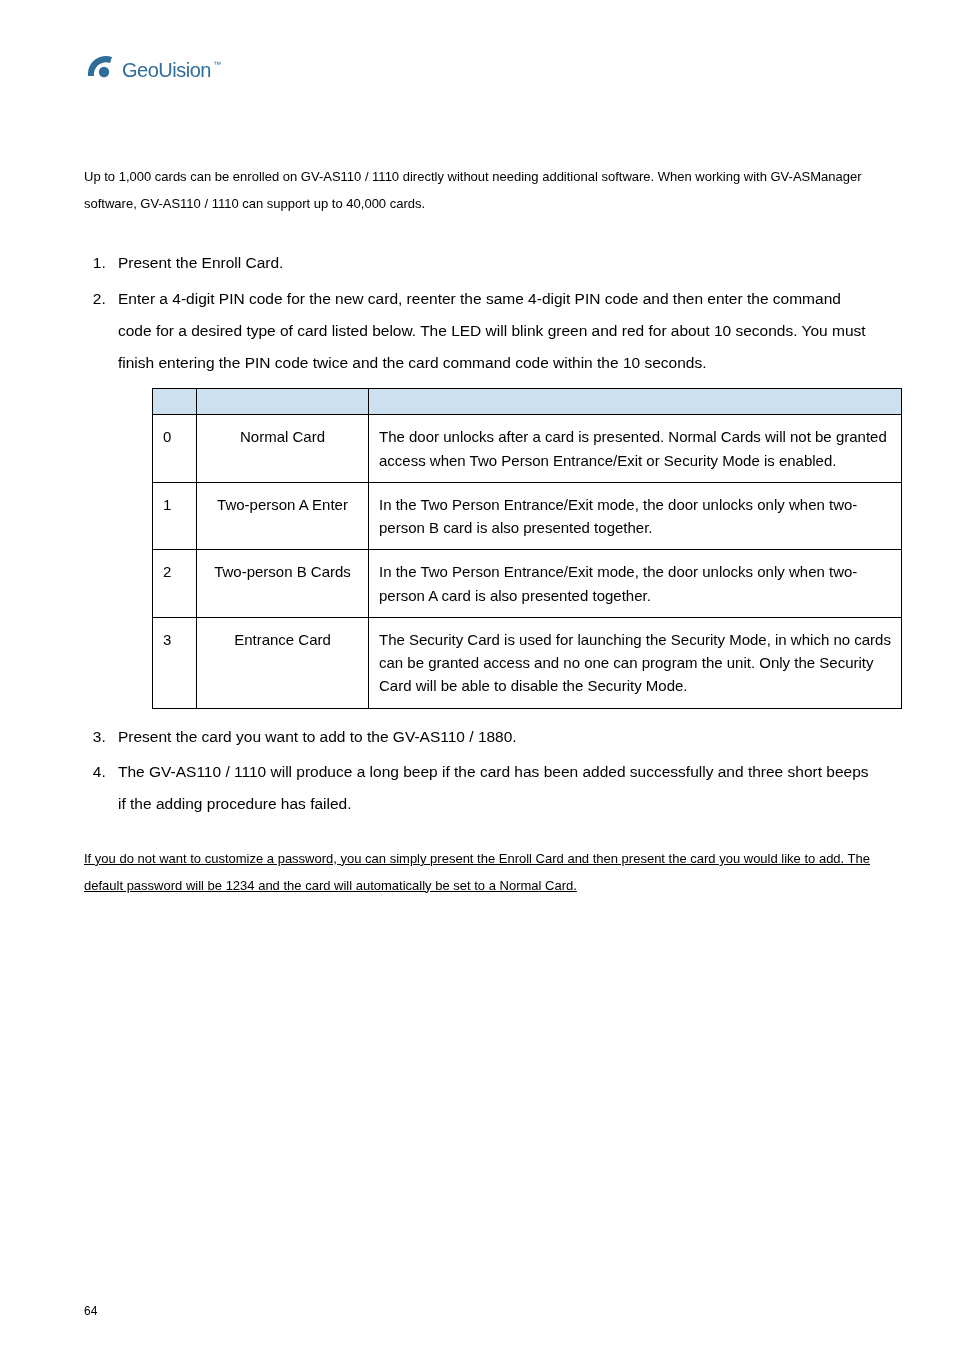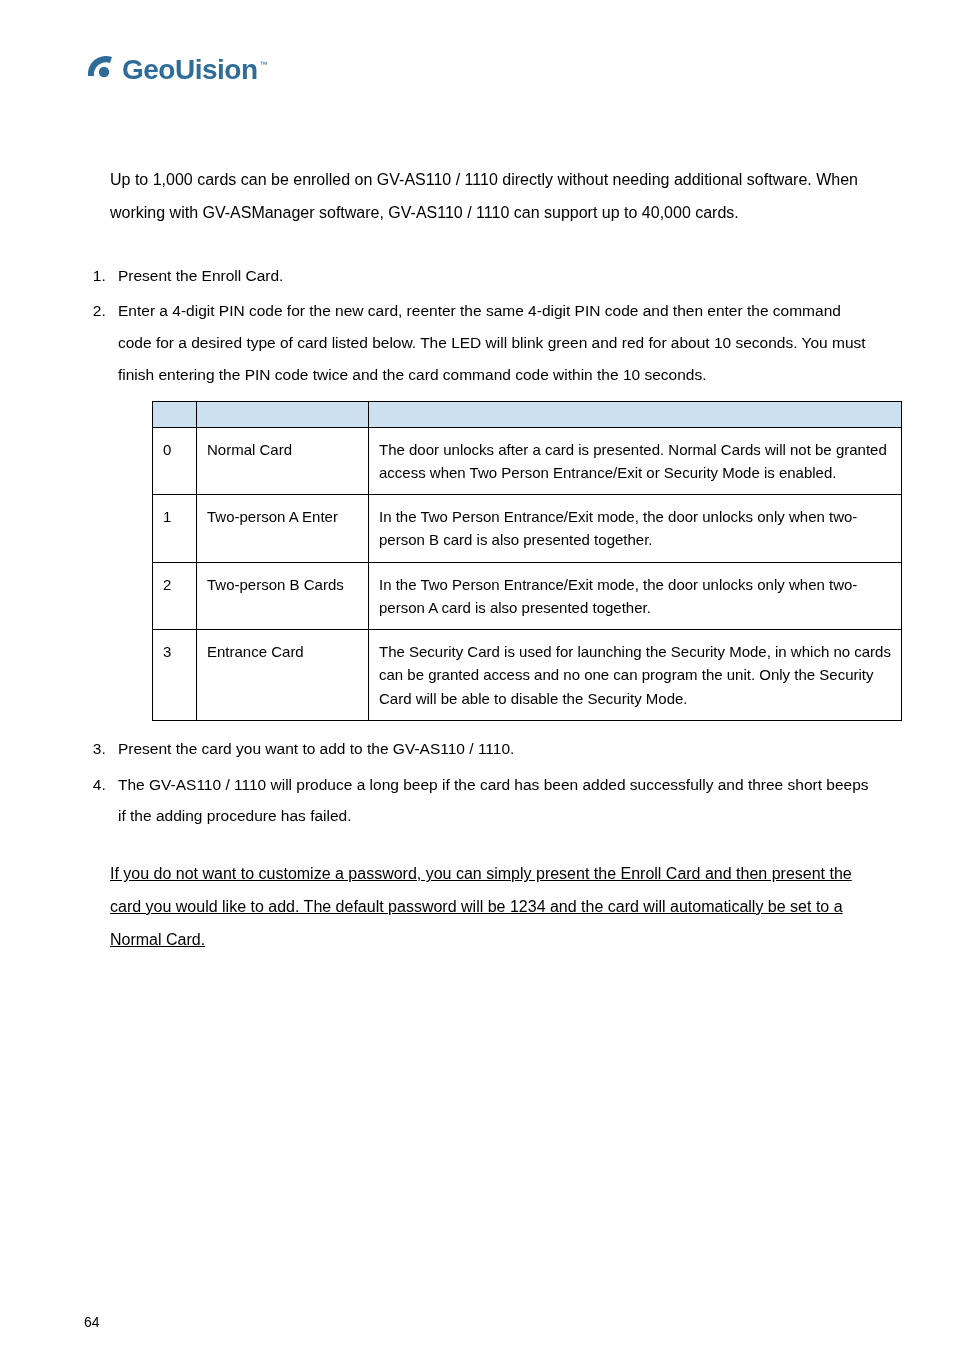--- a/index.html
+++ b/index.html
@@ -18,37 +18,36 @@
     gap: 6px;
     margin-bottom: 78px;
   }
   .logo-mark {
     width: 32px;
     height: 32px;
     position: relative;
   }
   .logo-mark svg { width: 32px; height: 32px; display: block; }
   .logo-text {
-    font-weight: 700;
-    font-size: 28px;
+    font-weight: 400;
+    font-size: 20px;
     color: #2f6d99;
     letter-spacing: -0.5px;
   }
   .logo-tm {
     font-size: 8px;
     color: #2f6d99;
     align-self: flex-start;
     margin-top: 6px;
     margin-left: -4px;
   }
   .para {
-    font-size: 16px;
+    font-size: 13px;
     line-height: 2.05;
     margin-bottom: 30px;
-    margin-left: 26px;
   }
   ol.steps {
     list-style: decimal;
     padding-left: 26px;
     font-size: 15.5px;
     line-height: 2.05;
   }
   ol.steps > li {
     padding-left: 8px;
     margin-bottom: 4px;
@@ -67,26 +66,26 @@
   table.card-table thead th {
     background: #cce0ef;
     height: 26px;
     padding: 4px 8px;
   }
   table.card-table tbody td {
     padding: 10px 10px;
     line-height: 1.55;
   }
   table.card-table td.code-col { width: 44px; }
-  table.card-table td.type-col { width: 172px; }
+  table.card-table td.type-col { width: 172px; text-align: center; }
   .page-number {
     position: absolute;
-    bottom: 20px;
+    bottom: 32px;
     left: 84px;
-    font-size: 14px;
+    font-size: 12px;
   }
 </style>
 </head>
 <body>
 
 <div class="logo-row">
   <span class="logo-mark">
     <svg viewBox="0 0 32 32">
       <path d="M28 3 A18 18 0 0 0 4 22 L10 22 A12 12 0 0 1 26 9 Z" fill="#2f6d99"></path>
       <circle cx="20" cy="18" r="5.2" fill="#2f6d99"></circle>
@@ -131,19 +130,19 @@
           <td class="code-col">3</td>
           <td class="type-col">Entrance Card</td>
           <td>The Security Card is used for launching the Security Mode, in which no cards can be granted access and no one can program the unit. Only the Security Card will be able to disable the Security Mode.</td>
         </tr>
       </tbody>
     </table>
   </li>
 </ol>
 
 <ol class="steps" start="3">
-  <li>Present the card you want to add to the GV-AS110 / 1110.</li>
+  <li>Present the card you want to add to the GV-AS110 / 1880.</li>
   <li>The GV-AS110 / 1110 will produce a long beep if the card has been added successfully and three short beeps if the adding procedure has failed.</li>
 </ol>
 
 <p class="para" style="margin-top:26px;text-decoration:underline;">If you do not want to customize a password, you can simply present the Enroll Card and then present the card you would like to add. The default password will be 1234 and the card will automatically be set to a Normal Card.</p>
 
 <div class="page-number">64</div>
 
 </body></html>

